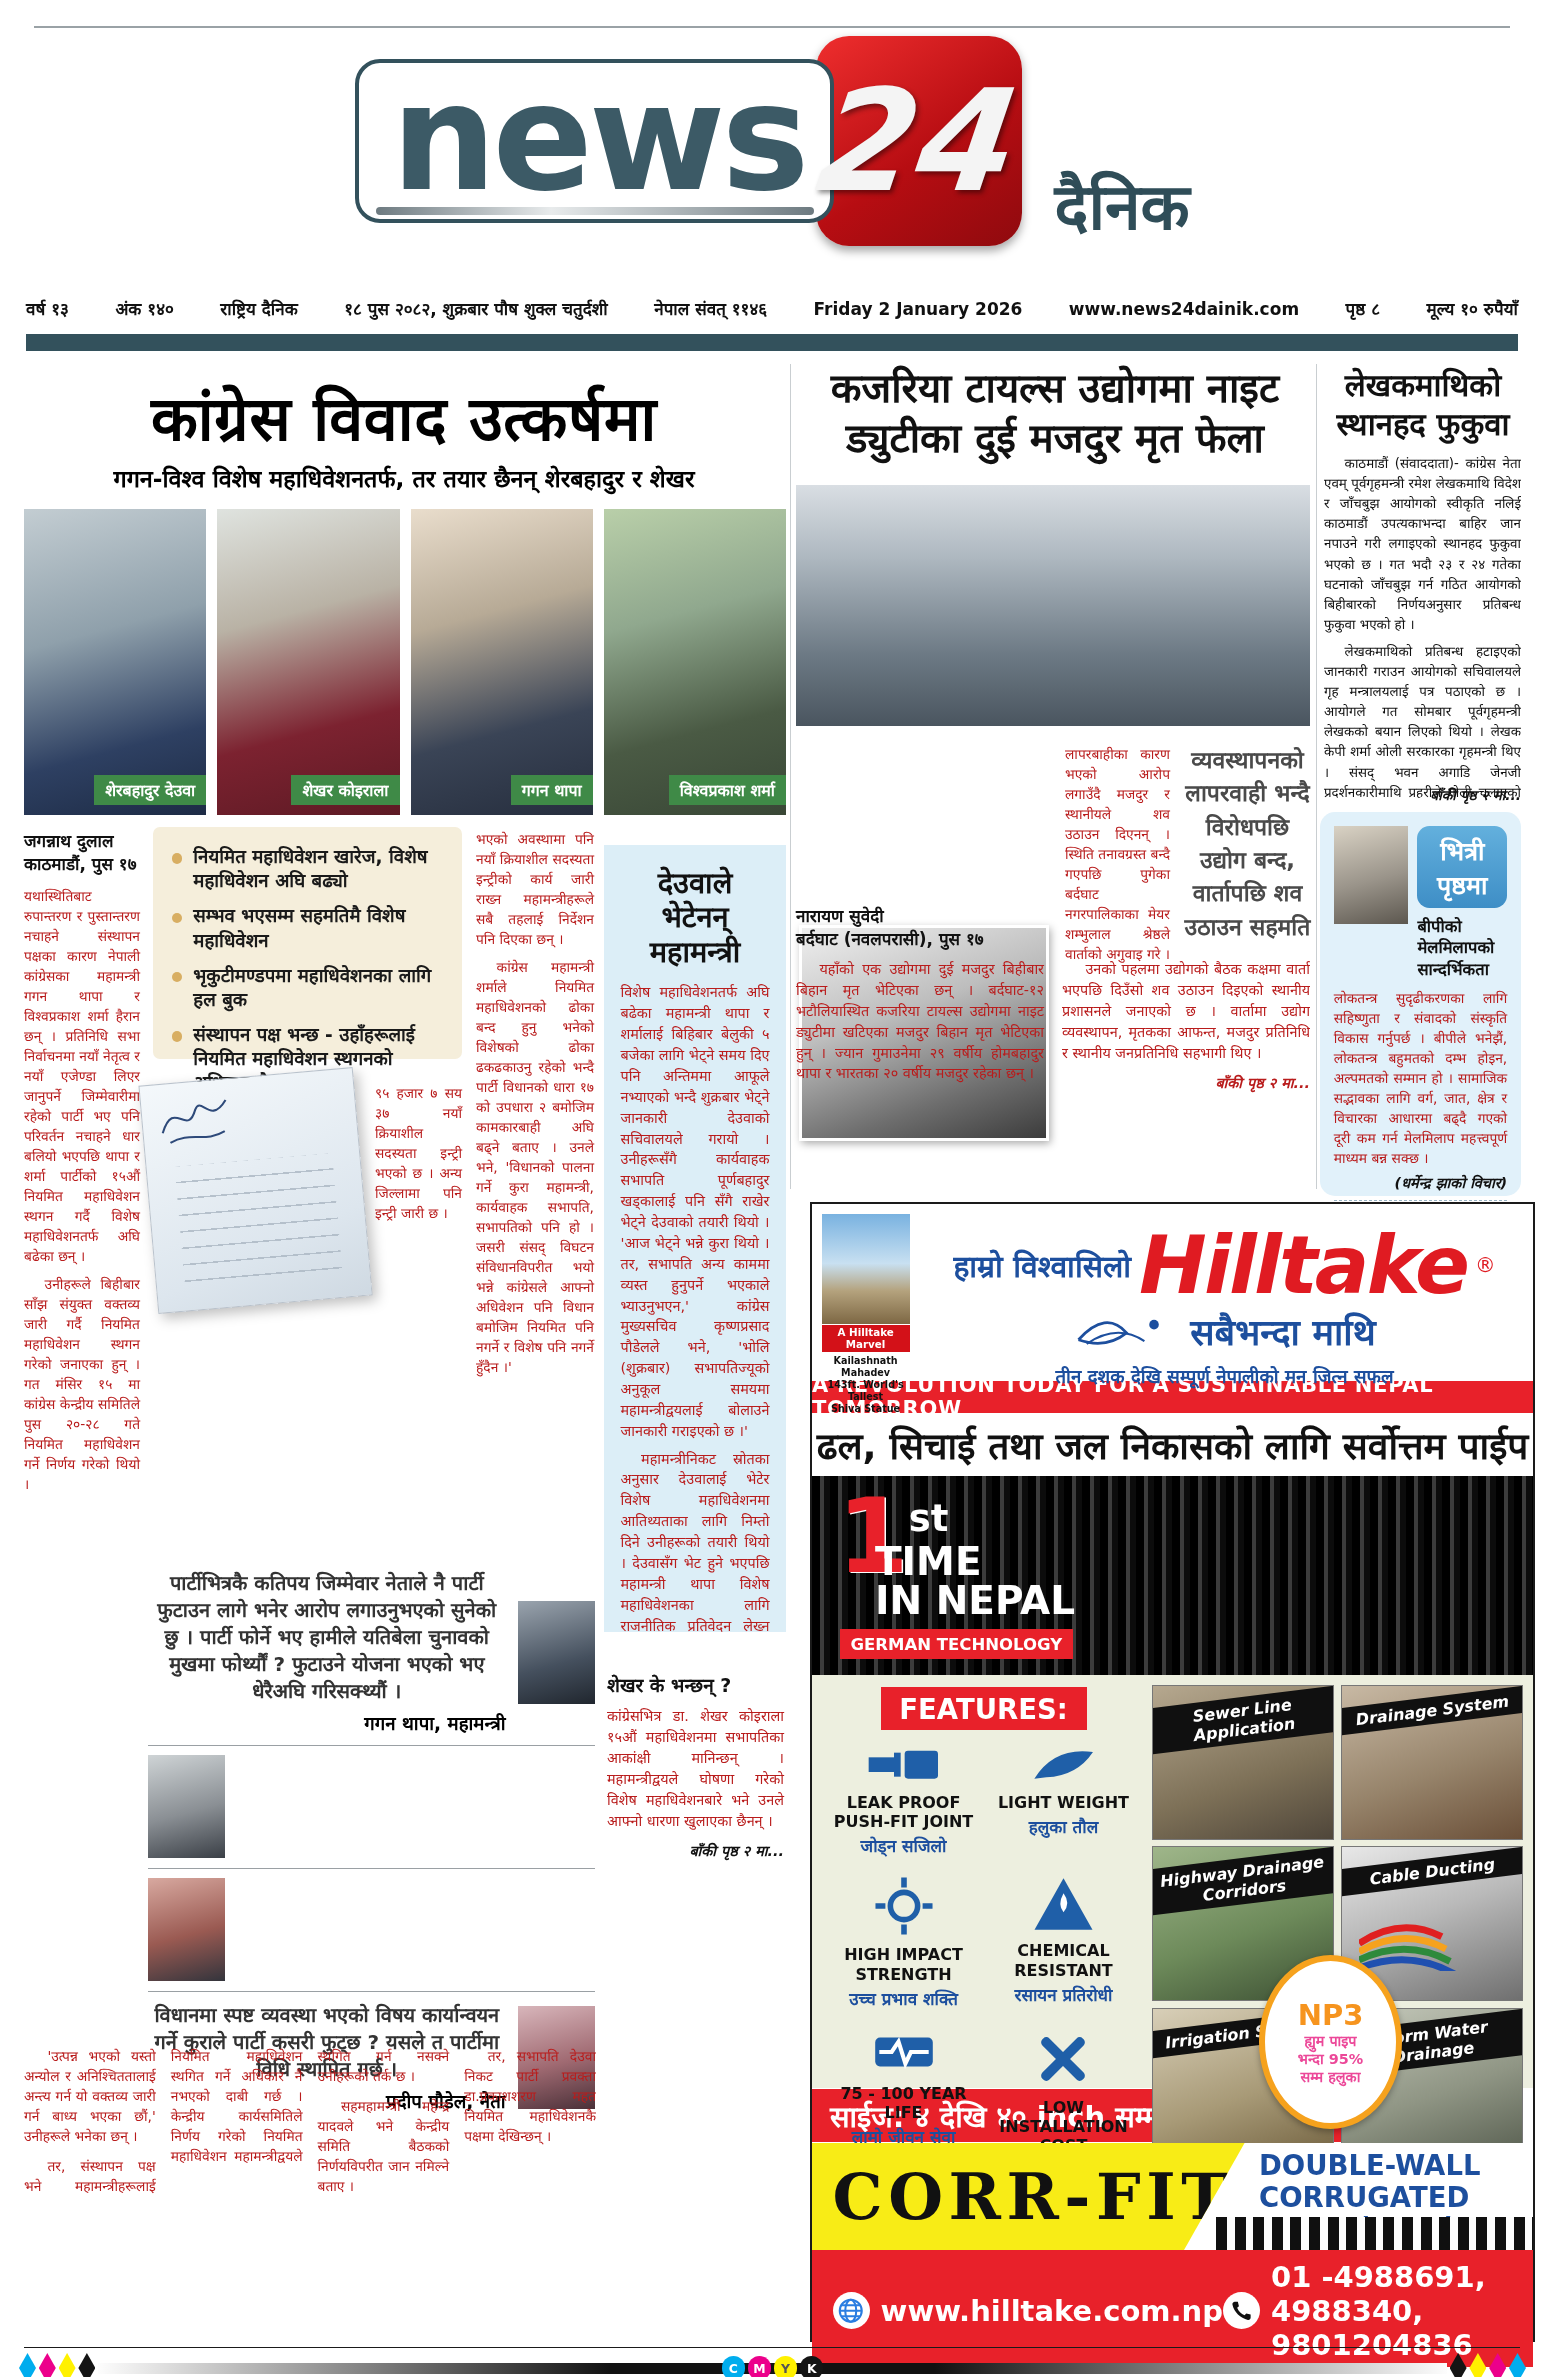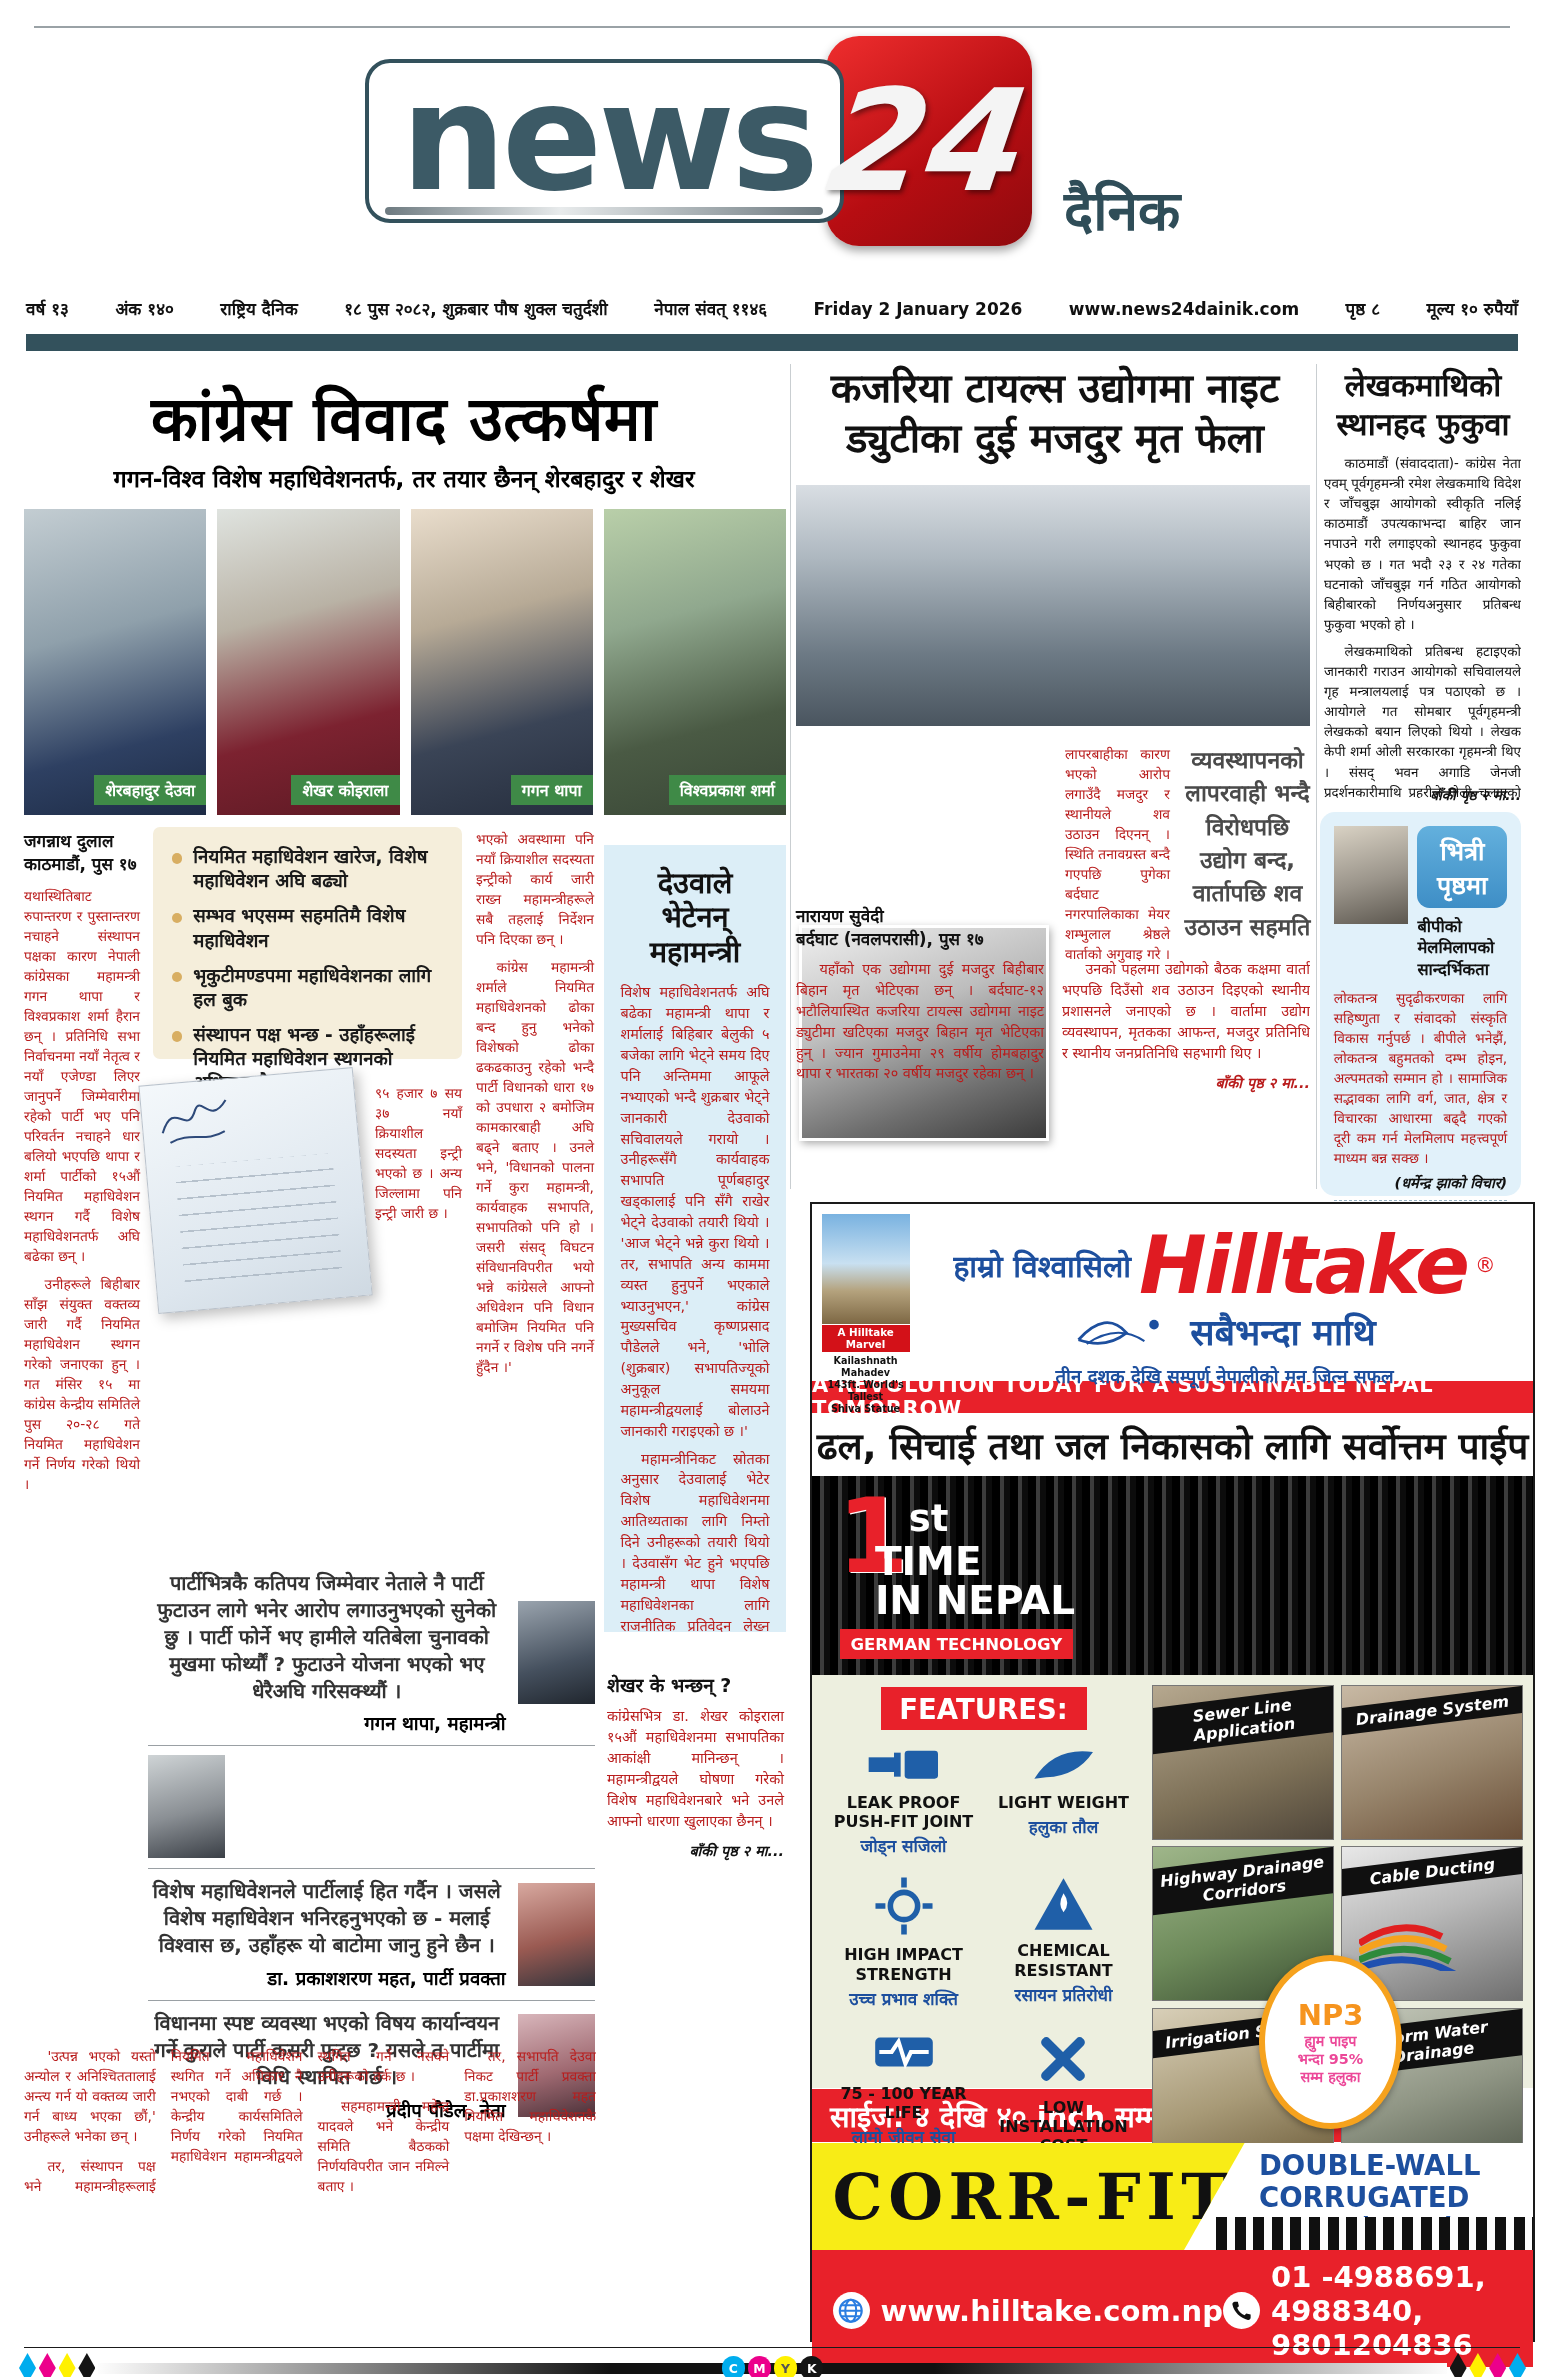--- a/index.html
+++ b/index.html
@@ -17,21 +17,21 @@
   .logo-news{display:flex;align-items:center;background:#fff;border:4.1px solid #33515c;
              border-radius:25px;padding:9.6px 25px 13.8px 32px;position:relative;}
   .logo-news:after{content:"";position:absolute;left:16.5px;right:16.5px;bottom:4.1px;height:8.3px;
              background:linear-gradient(90deg,#6d7a80,#e8ebec 40%,#6d7a80);border-radius:4.1px;}
   .logo-news-word{font-size:148px;font-weight:bold;color:#3c5a66;letter-spacing:-4.1px;line-height:.9;}
   .logo-24{width:206px;height:210px;border-radius:33px;margin-left:-18px;
            background:linear-gradient(145deg,#ef2e2e,#b70d12 55%,#8f0a0e);
            display:flex;align-items:center;justify-content:center;box-shadow:0 4.1px 9.6px rgba(0,0,0,.35);}
   .logo-24-num{font-size:141px;font-weight:bold;color:#f4f4f4;font-style:italic;transform:skewX(-8deg);
            text-shadow:2.8px 2.8px 5.5px rgba(0,0,0,.45);}
-  .logo-daily{font-size:55px;font-weight:bold;color:#2f4d58;line-height:1;}
+  .logo-daily{font-size:64px;font-weight:bold;color:#2f4d58;line-height:1;}
 
   .dateline{display:flex;justify-content:space-between;align-items:center;font-size:17px;font-weight:bold;color:#111;}
   .tealbar{background:#33515c;height:16.5px;}
 
   
   .lead-h1{font-size:61px;font-weight:bold;letter-spacing:0.7px;color:#000;}
   .lead-sub{font-size:23.4px;font-weight:bold;color:#000;}
   .photo{position:relative;overflow:hidden;}
   .pcap{position:absolute;bottom:9.6px;right:0;background:#3f8a47;color:#fff;font-weight:bold;
         font-size:16px;padding:4.1px 11px;}
@@ -214,24 +214,20 @@
       <div style="flex:1;">
         <div class="quote-txt">पार्टीभित्रकै कतिपय जिम्मेवार नेताले नै पार्टी फुटाउन लागे भनेर आरोप लगाउनुभएको सुनेको छु । पार्टी फोर्ने भए हामीले यतिबेला चुनावको मुखमा फोर्थ्यौं ? फुटाउने योजना भएको भए धेरैअघि गरिसक्थ्यौं ।</div>
         <div class="quote-attr">गगन थापा, महामन्त्री</div>
       </div>
       <div class="quote-photo" style="background:linear-gradient(165deg,#9aa4ae,#45505e 60%,#20262e);"></div>
     </div>
     <div class="quote-row qdiv">
       <div class="quote-photo" style="background:linear-gradient(165deg,#cfd4d6,#8a8f94 55%,#3a3f46);"></div>
     </div>
     <div class="quote-row qdiv">
-      <div style="flex:1;">
-        <div class="quote-txt">विशेष महाधिवेशनले पार्टीलाई हित गर्दैन । जसले विशेष महाधिवेशन भनिरहनुभएको छ - मलाई विश्वास छ, उहाँहरू यो बाटोमा जानु हुने छैन ।</div>
-        <div class="quote-attr">डा. प्रकाशशरण महत, पार्टी प्रवक्ता</div>
-      </div>
       <div class="quote-photo" style="background:linear-gradient(165deg,#d8a9a0,#9a5a52 55%,#33343c);"></div>
     </div>
     <div class="quote-row qdiv">
       <div style="flex:1;">
         <div class="quote-txt">विधानमा स्पष्ट व्यवस्था भएको विषय कार्यान्वयन गर्ने कुराले पार्टी कसरी फुट्छ ? यसले त पार्टीमा विधि स्थापित गर्छ ।</div>
         <div class="quote-attr">प्रदीप पौडेल, नेता</div>
       </div>
       <div class="quote-photo" style="background:linear-gradient(165deg,#d8b6bb,#a06a72 55%,#4a3038);"></div>
     </div>
   </div>

